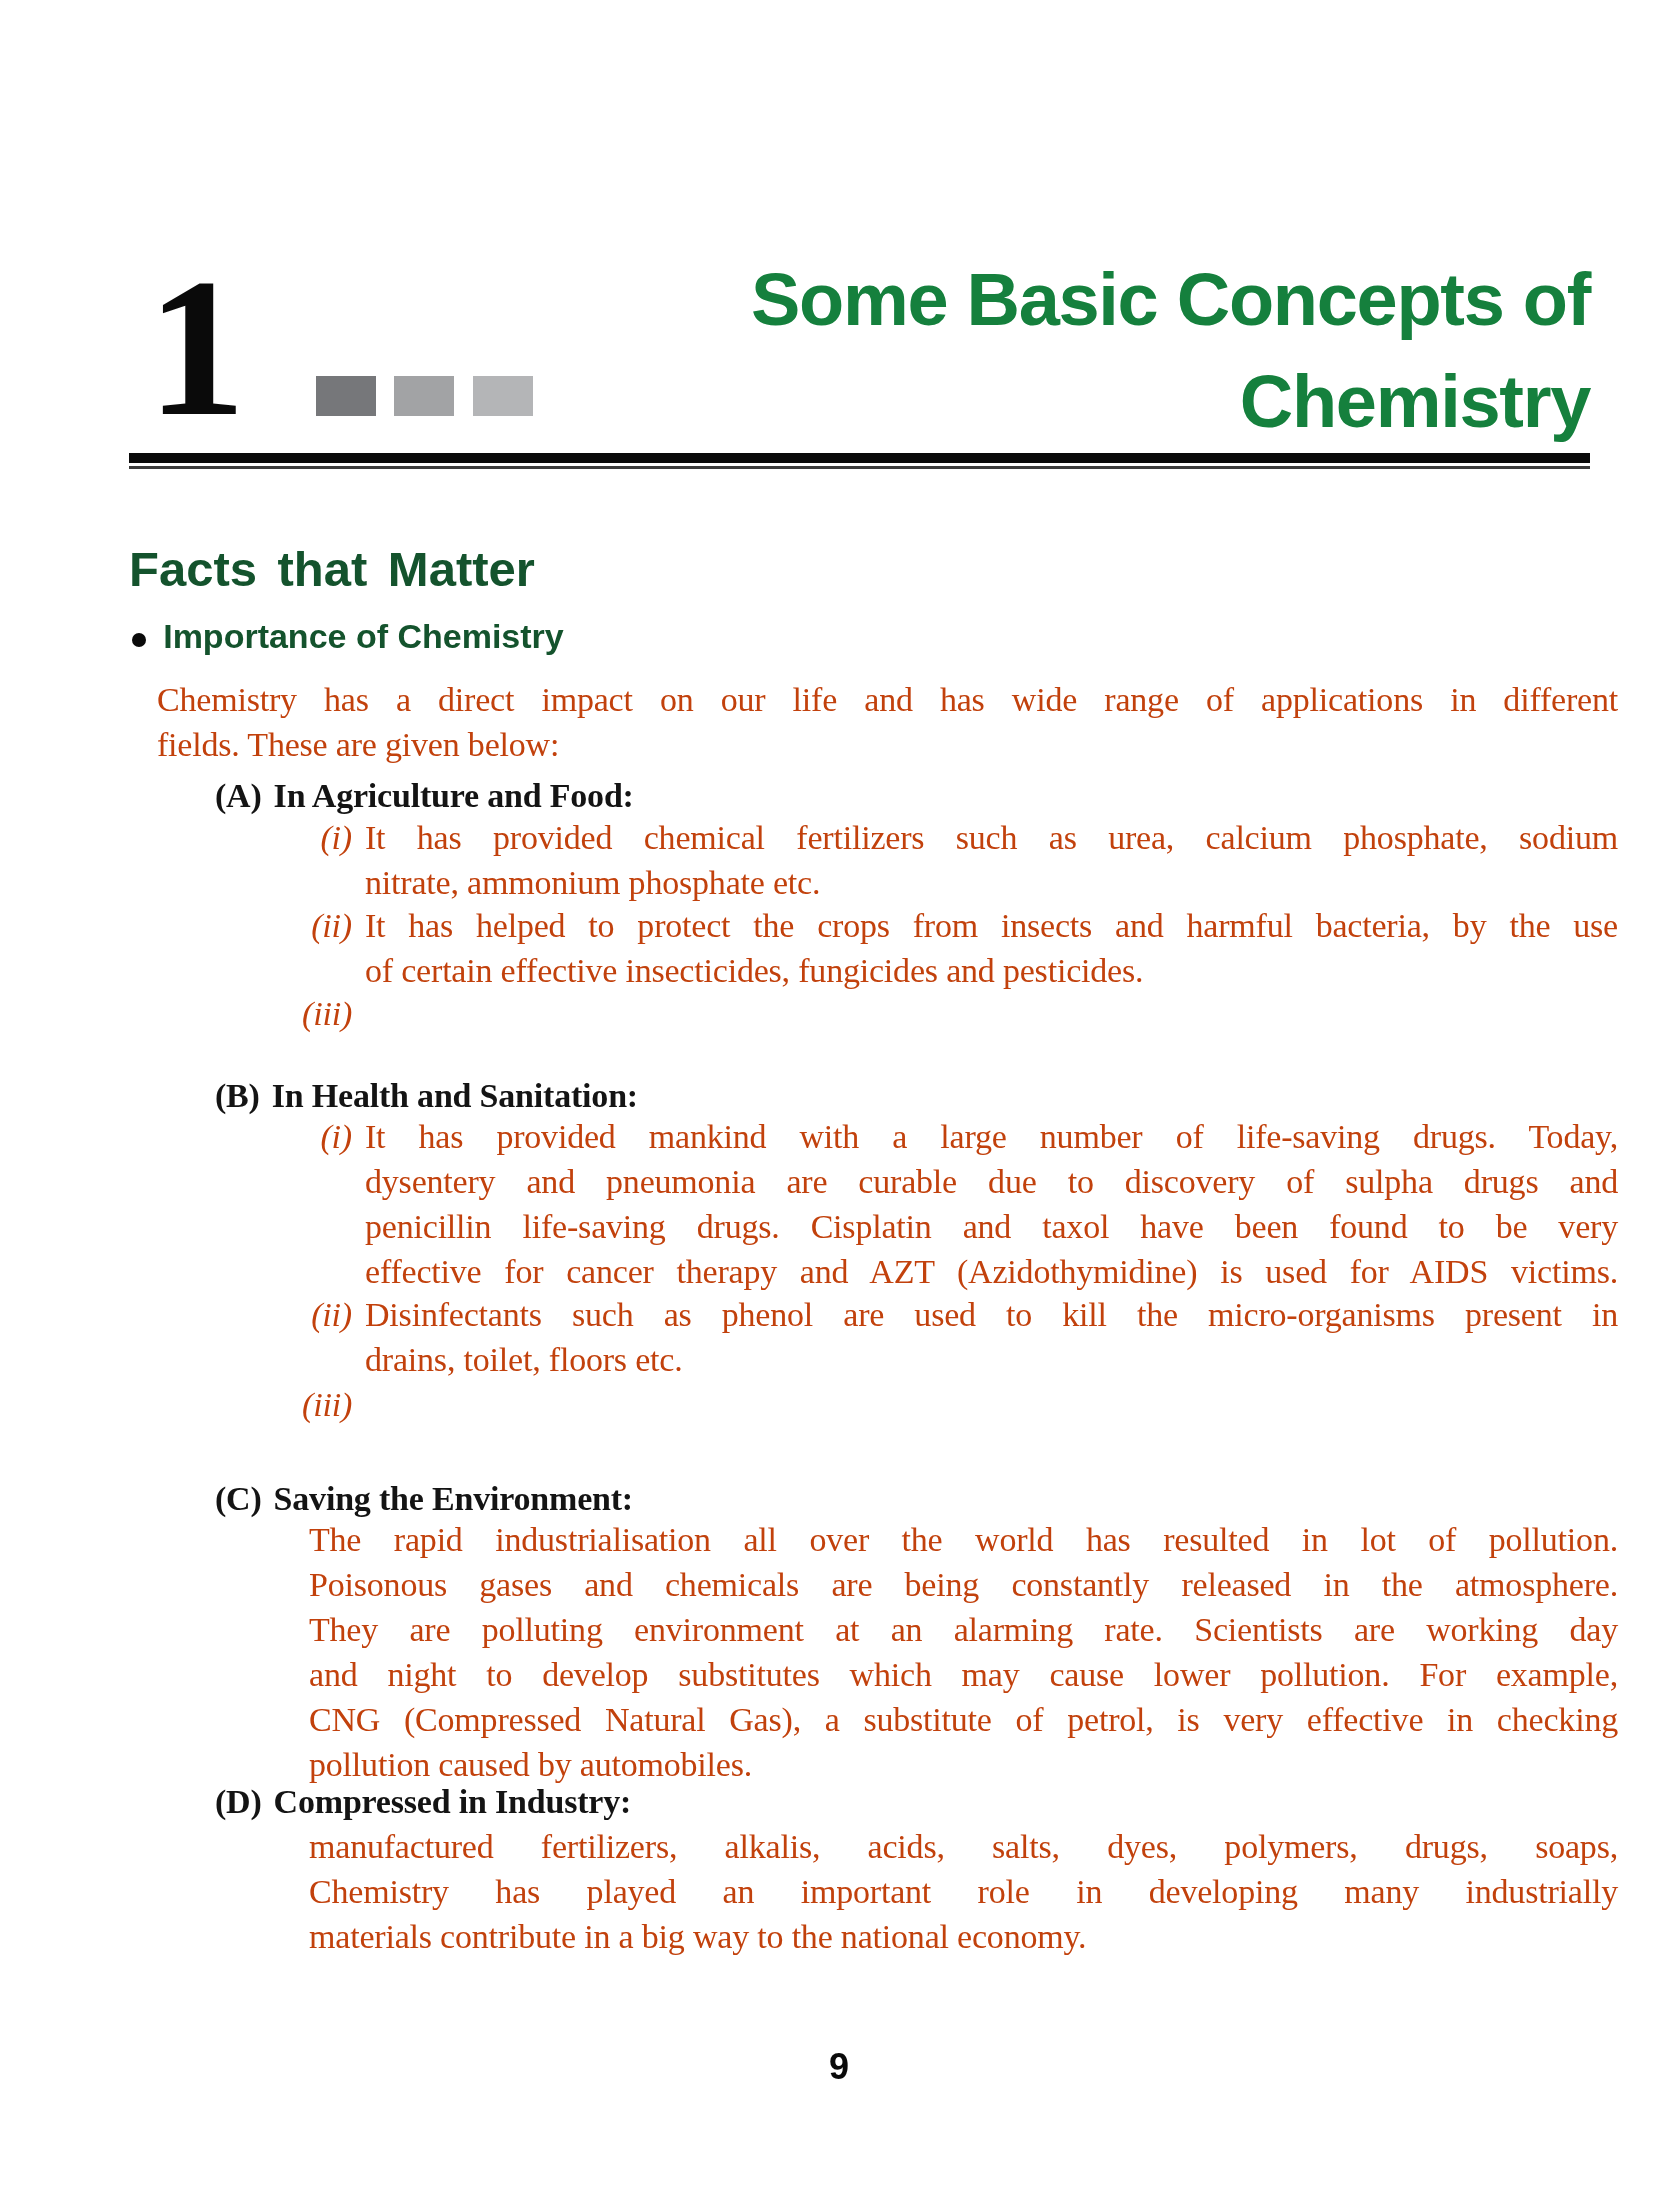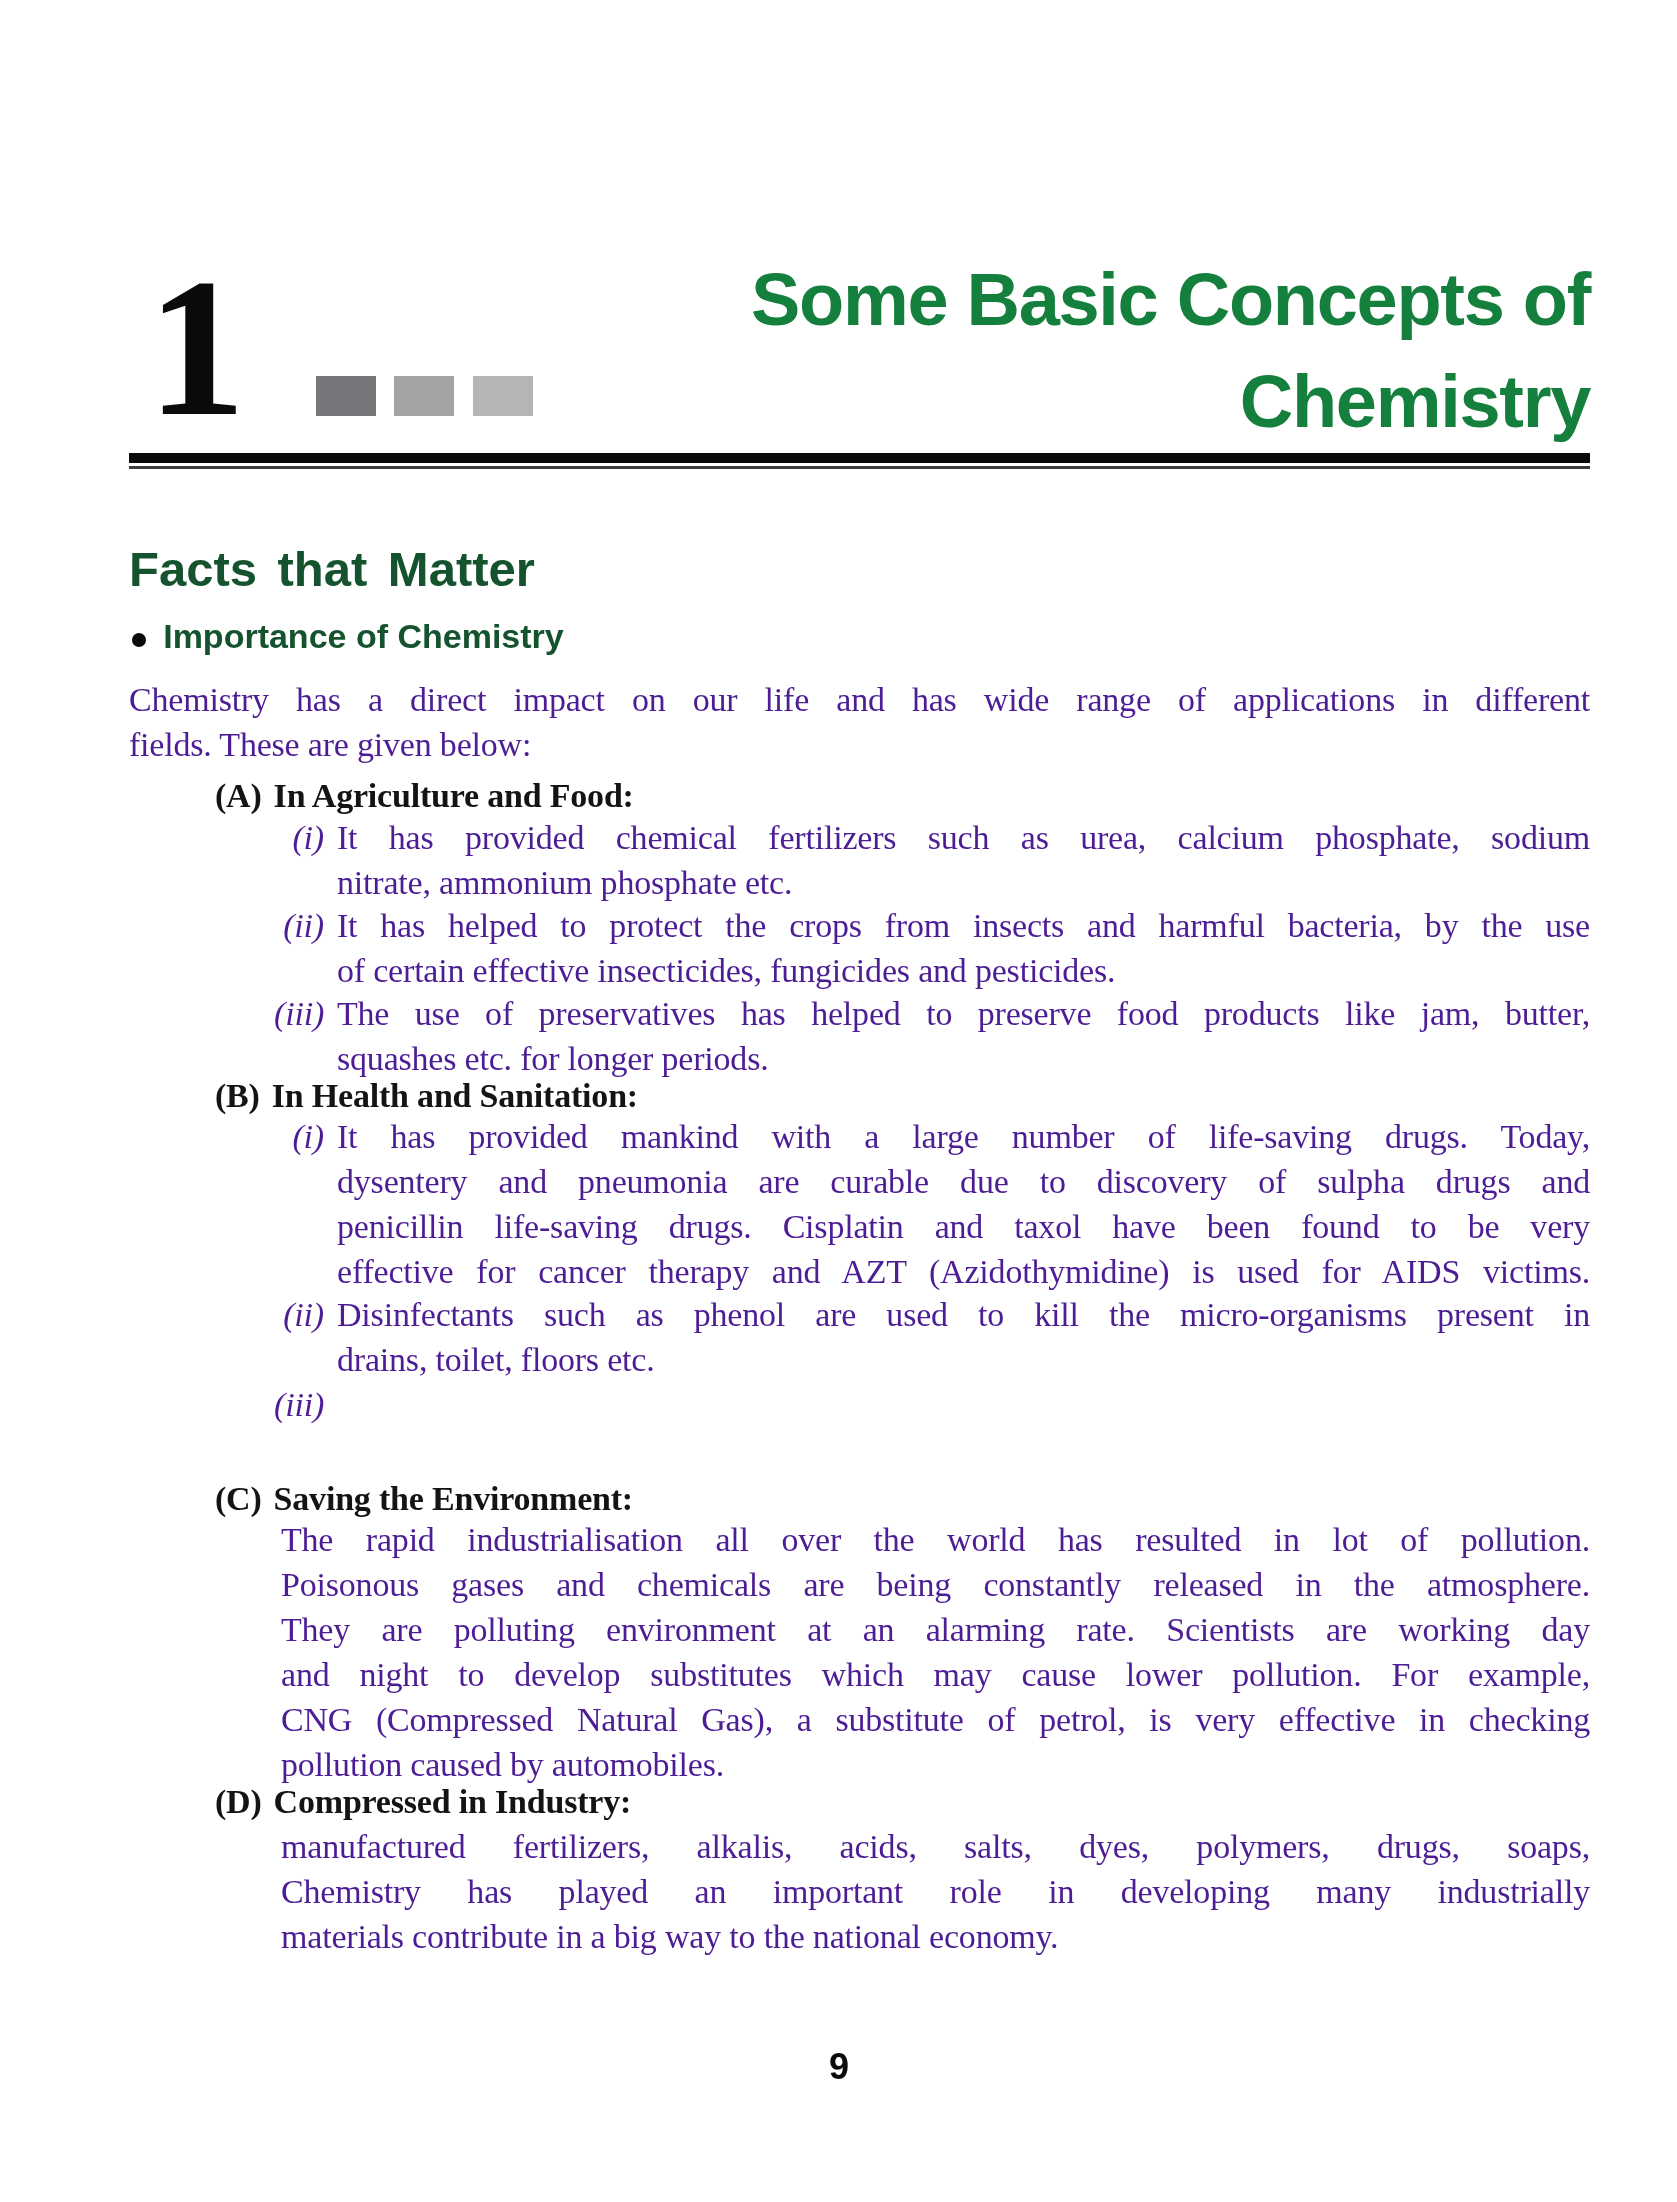--- a/index.html
+++ b/index.html
@@ -29,21 +29,21 @@
     word-spacing:6.9px;color:#14532d;white-space:nowrap;
   }
   #importance-row{position:absolute;left:129px;top:619px;display:flex;align-items:flex-start;}
   #importance-bullet{flex:none;width:14.6px;height:14.6px;border-radius:50%;background:#0a0a0a;margin:13.8px 17px 0 2.6px;}
   #importance-heading{
     font-family:"Liberation Sans", sans-serif;font-weight:700;font-size:34px;line-height:1;
     color:#14532d;white-space:nowrap;
   }
   
   .flow{
-    position:absolute;font-size:34px;line-height:45px;letter-spacing:-0.2px;color:#4c1d95;
+    position:absolute;font-size:34px;line-height:45px;letter-spacing:-0.2px;color:#c2410c;margin-left:28px;
   }
   .jline{display:block;white-space:nowrap;text-align:justify;text-align-last:justify;}
   .jline.last{text-align-last:left;}
   .jline i{font-style:italic;}
   #p1{left:129px;top:677px;width:1461px;}
   .sec-head{position:absolute;left:215px;font-weight:700;white-space:nowrap;
     font-size:34px;line-height:45px;letter-spacing:-0.2px;color:#141414;}
   #secA{top:773px;} #secB{top:1073px;} #secC{top:1476px;} #secD{top:1779px;}
   .sec-title{margin-left:12px;}
   .item{left:129px;width:1461px;display:flex;}
@@ -101,24 +101,20 @@
   </div>
   <div class="flow item" id="itemA2">
     <span class="num">(ii)</span>
     <span class="ibody">
       <span class="jline">It has helped to protect the crops from insects and harmful bacteria, by the use</span>
       <span class="jline last">of certain effective insecticides, fungicides and pesticides.</span>
     </span>
   </div>
   <div class="flow item" id="itemA3">
     <span class="num">(iii)</span>
-    <span class="ibody">
-      <span class="jline">The use of preservatives has helped to preserve food products like jam, butter,</span>
-      <span class="jline last">squashes etc. for longer periods.</span>
-    </span>
   </div>
 
   <div class="sec-head" id="secB">
     <span class="sec-label">(B)</span><span class="sec-title">In Health and Sanitation:</span>
   </div>
   <div class="flow item" id="itemB1">
     <span class="num">(i)</span>
     <span class="ibody">
       <span class="jline">It has provided mankind with a large number of life-saving drugs. Today,</span>
       <span class="jline">dysentery and pneumonia are curable due to discovery of sulpha drugs and</span>

